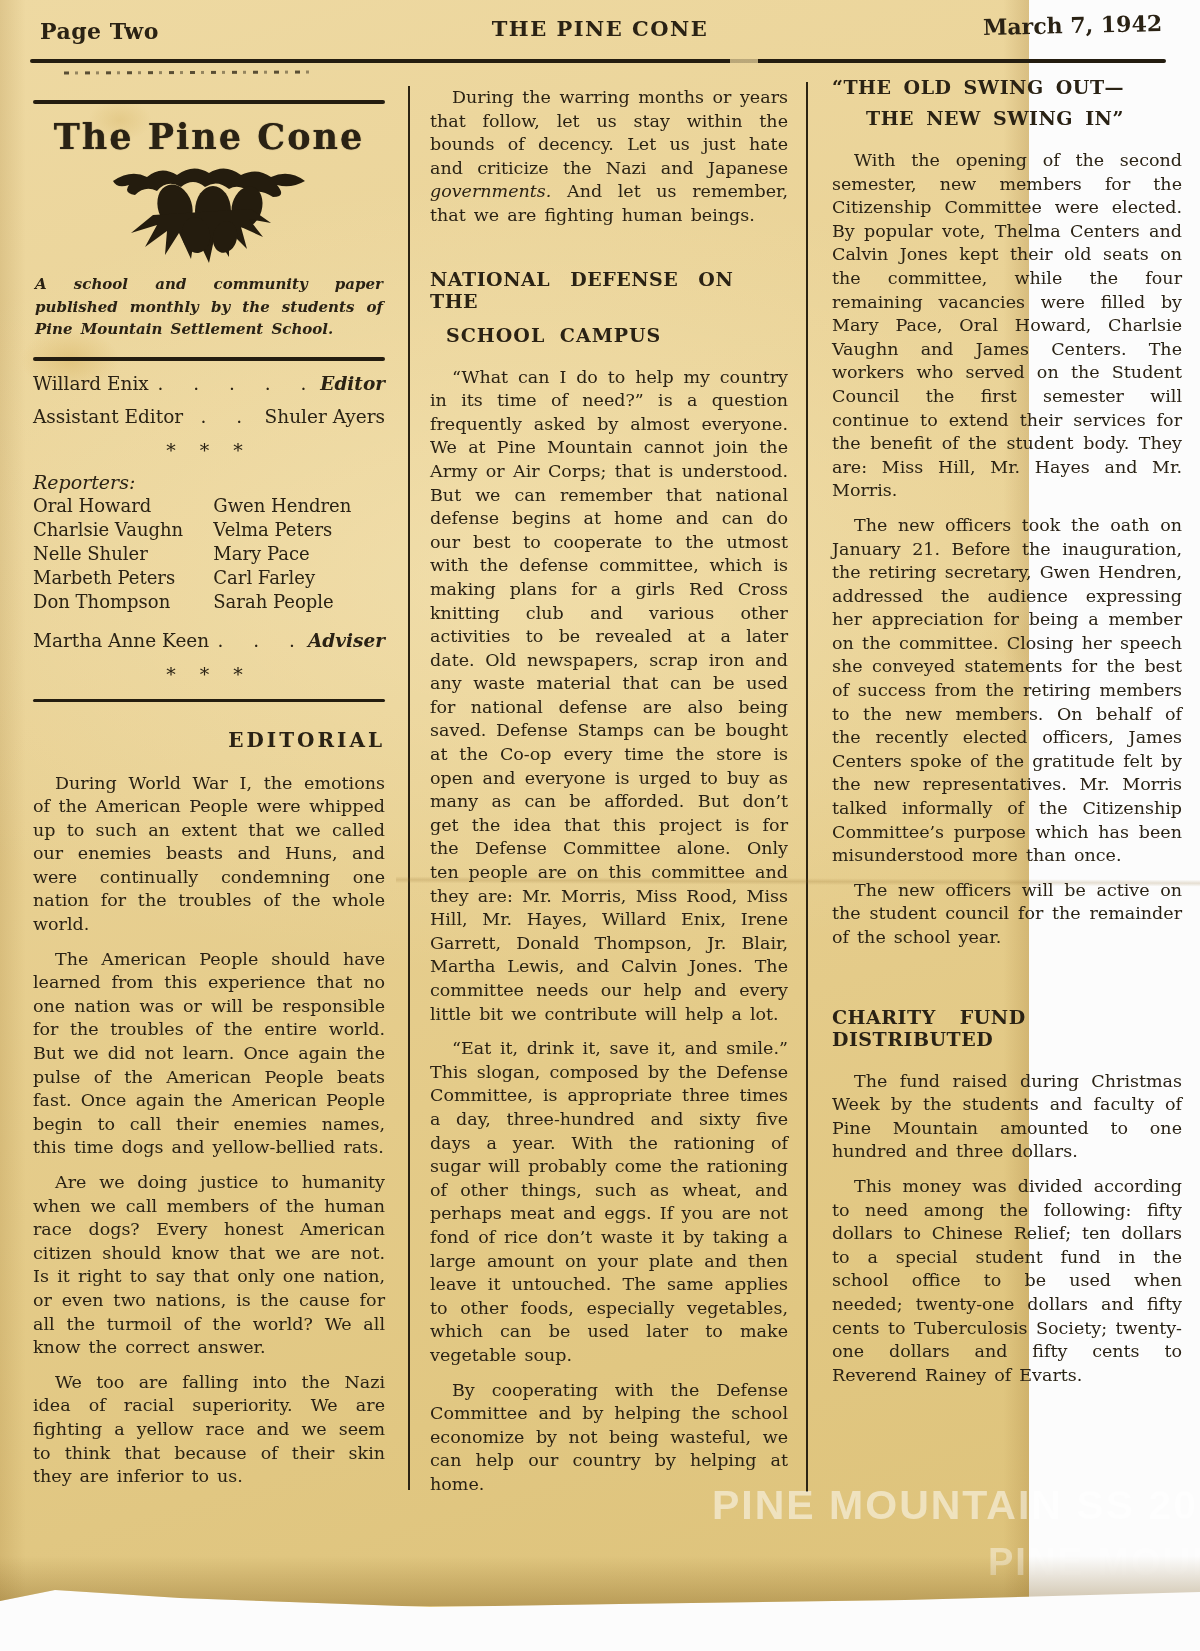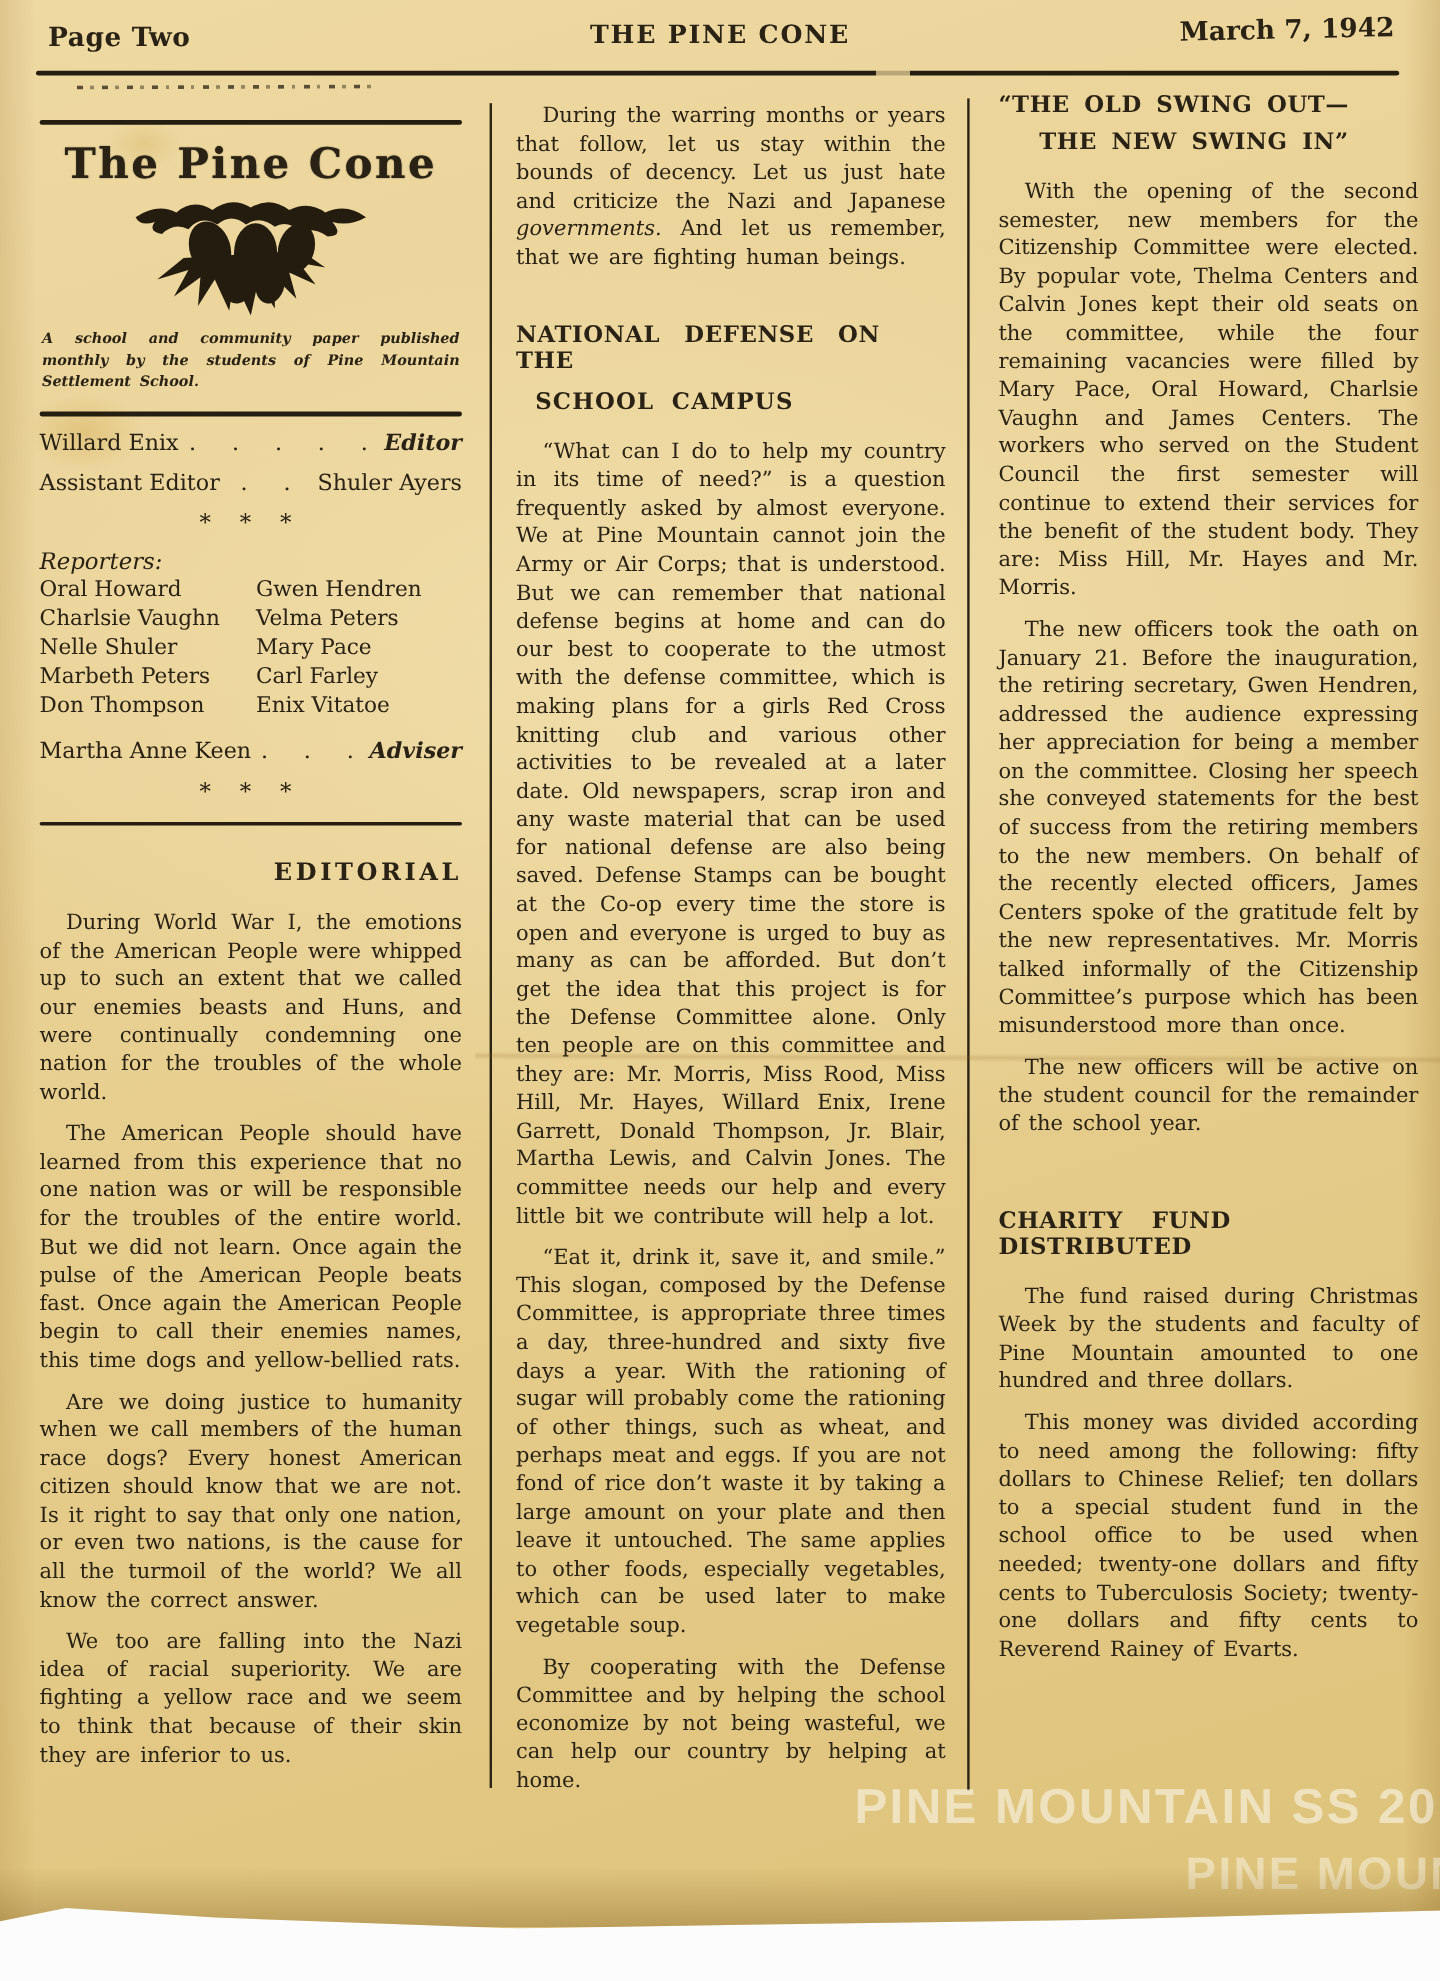--- a/index.html
+++ b/index.html
@@ -4,29 +4,30 @@
 <style>
   html,body{margin:0;padding:0;}
   body{
     width:1200px;height:1651px;position:relative;
     background:#fcfcfc;
     font-family:"DejaVu Serif", serif;
     color:#2a2214;
     overflow:hidden;
   }
   #paper{
-    position:absolute;left:0;top:0;width:1200px;height:1651px;
+    position:absolute;left:0;top:0;width:1000px;height:1651px;
     background:
       radial-gradient(70px 45px at 70px 360px, rgba(197,149,45,.28), transparent 70%),
       radial-gradient(45px 30px at 120px 120px, rgba(197,156,60,.22), transparent 70%),
       radial-gradient(120px 60px at 1060px 640px, rgba(180,130,40,.14), transparent 70%),
       radial-gradient(900px 500px at 50% 35%, rgba(255,244,210,.35), transparent 80%),
       linear-gradient(90deg, rgba(150,110,40,.18) 0, transparent 2.5%, transparent 97.5%, rgba(150,110,40,.22) 100%),
       linear-gradient(163deg,#eed9a2 0%, #e8d092 42%, #ddc279 100%);
     clip-path: polygon(0 0,1200px 0,1200px 1592px,905px 1600px,620px 1604px,430px 1607px,180px 1598px,55px 1590px,0 1601px);
+    padding-left: 29px;
   }
   .edge-shadow{position:absolute;left:0;top:1556px;width:1200px;height:50px;
     background:linear-gradient(rgba(0,0,0,0), rgba(125,92,28,.38));}
   .crease{position:absolute;left:396px;top:878px;width:804px;height:7px;
     background:linear-gradient(rgba(0,0,0,0), rgba(139,104,40,.20), rgba(0,0,0,0));
     transform:rotate(.25deg);}
   
   .page-header{position:absolute;left:0;top:8px;width:1200px;height:44px;}
   .hdr-left{position:absolute;left:40px;top:10px;font-size:22px;font-weight:bold;letter-spacing:.5px;}
   .hdr-center{position:absolute;left:0;right:0;top:8px;text-align:center;font-size:21px;font-weight:bold;letter-spacing:1.5px;}
@@ -44,21 +45,21 @@
   .col{position:absolute;}
   .col-left{left:33px;top:100px;width:352px;}
   .col-mid{left:430px;top:86px;width:358px;}
   .col-right{left:832px;top:76px;width:350px;}
   .rule{height:4px;background:#241d10;border-radius:2px;}
   .rule.thin{height:3px;}
   
   .mast-title{text-align:center;font-size:35px;font-weight:bold;letter-spacing:2px;margin:12px 0 6px;
     text-shadow:0 0 1px rgba(30,24,10,.8);}
   .ornament{display:block;margin:0 auto;}
-  .mast-desc{font-size:12px;font-weight:bold;font-style:italic;text-align:justify;line-height:1.5;margin:6px 2px 16px;word-spacing:3px;}
+  .mast-desc{font-size:15px;font-weight:bold;font-style:italic;text-align:justify;line-height:1.5;margin:6px 2px 16px;word-spacing:3px;}
   
   .staff-row{display:flex;align-items:baseline;font-size:18.5px;margin:12px 0;}
   .staff-row .dots{flex:1;text-align:center;letter-spacing:5px;word-spacing:14px;}
   .role-italic{font-style:italic;font-weight:bold;}
   .stars{text-align:center;font-size:19px;letter-spacing:9px;margin:8px 0;}
   .reporters-label{font-style:italic;font-size:19px;margin:10px 0 2px;}
   .reporters-grid{display:grid;grid-template-columns:1.05fr 1fr;row-gap:3px;font-size:18px;}
   
   .editorial-h{text-align:right;font-size:20px;font-weight:bold;letter-spacing:3px;margin:26px 0 20px;}
   .sec-h1{font-size:19px;font-weight:bold;letter-spacing:.5px;}
@@ -128,21 +129,21 @@
     <div class="reporters-grid">
       <span>Oral Howard</span>
       <span>Gwen Hendren</span>
       <span>Charlsie Vaughn</span>
       <span>Velma Peters</span>
       <span>Nelle Shuler</span>
       <span>Mary Pace</span>
       <span>Marbeth Peters</span>
       <span>Carl Farley</span>
       <span>Don Thompson</span>
-      <span>Enix Vitatoe</span>
+      <span>Sarah People</span>
     </div>
     <div class="staff-row" style="margin-top:18px">
       <span>Martha Anne Keen</span>
       <span class="dots">. . .</span>
       <span class="role-italic">Adviser</span>
     </div>
     <div class="stars" style="margin-top:0">* * *</div>
     <div class="rule thin" style="margin-top:14px"></div>
 
     <h2 class="editorial-h">EDITORIAL</h2>

